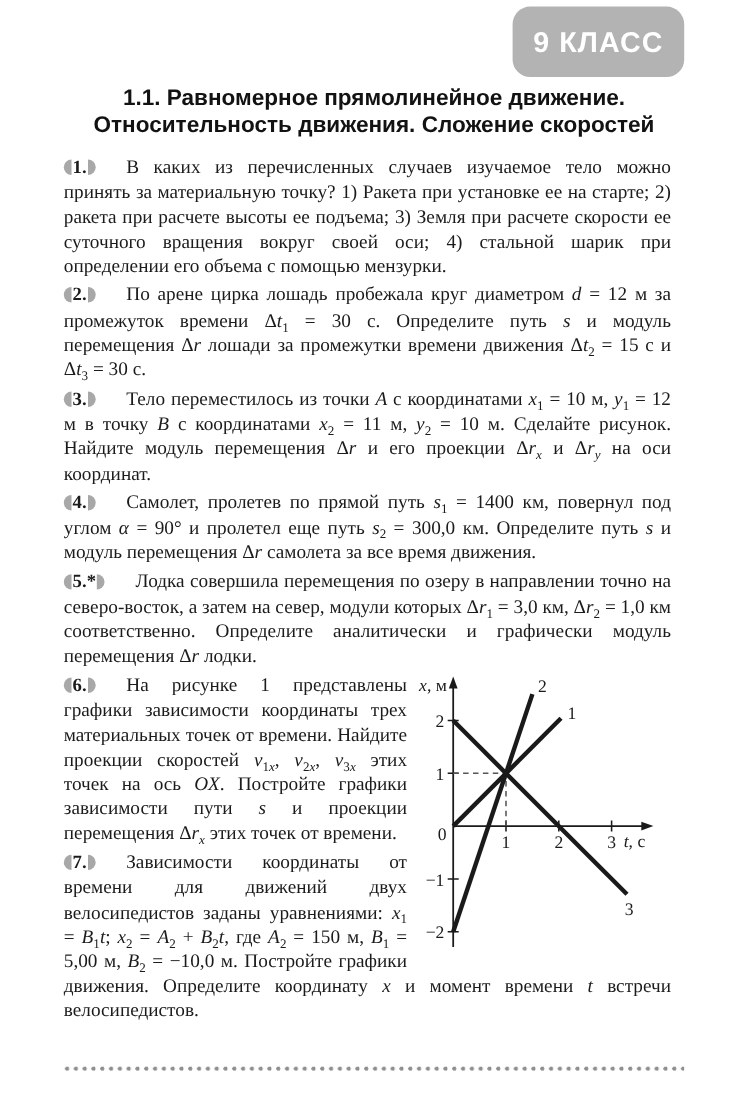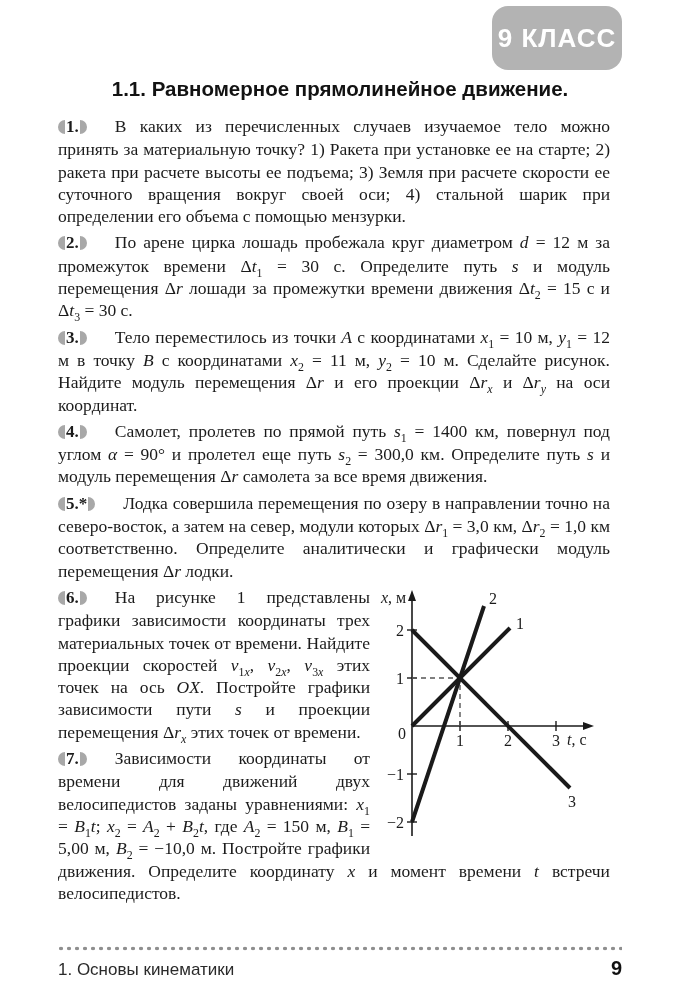--- a/index.html
+++ b/index.html
@@ -1,18 +1,18 @@
 <!DOCTYPE html>
 <html lang="ru"><head>
 <meta charset="utf-8">
 <style>
   html,body{margin:0;padding:0;background:#fff;}
   .page{position:relative;width:680px;height:1000px;background:#ffffff;overflow:hidden;
         font-family:"Liberation Serif", serif;color:#1b1b1b;}
-  .badge{position:absolute;top:6px;right:58px;width:130px;height:64px;background:#b3b3b3;
+  .badge{position:absolute;top:6px;right:58px;width:156px;height:64px;background:#b3b3b3;
          border-radius:16px;display:flex;align-items:center;justify-content:center;
          color:#ffffff;font-family:"Liberation Sans", sans-serif;font-weight:bold;
          font-size:26px;letter-spacing:1px;}
   .content{padding:76px 58px 0 58px;}
   .title{ text-align:center;font-family:"Liberation Sans", sans-serif;font-weight:bold;
           font-size:20.5px;line-height:25px;color:#121212;margin-bottom:14px;}
   .problem{ text-align:justify;font-size:17.5px;line-height:22.3px;margin:0 12px 4px 0;}
   .marker{white-space:nowrap;}
   .half{display:inline-block;width:7px;height:14px;background:#a8a8a8;vertical-align:-2px;}
   .half.l{border-radius:8px 0 0 8px;margin-right:1px;}
@@ -39,20 +39,21 @@
 <div class="page">
 
   <div class="badge">
     <span>9 КЛАСС</span>
   </div>
 
   <div class="content">
 
     <div class="title">
       <div>1.1. Равномерное прямолинейное движение.</div>
+      <div>Относительность движения. Сложение скоростей</div>
     </div>
 
     <p class="problem">
       <span class="marker"><span class="half l"></span><span class="num">1.</span><span class="half r"></span></span><span class="tab"></span><span><span>В каких из перечисленных случаев изучаемое тело можно принять за материальную точку? 1) Ракета при установке ее на старте; 2) ракета при расчете высоты ее подъема; 3) Земля при расчете скорости ее суточного вращения вокруг своей оси; 4) стальной шарик при определении его объема с помощью мензурки.</span></span>
     </p>
 
     <p class="problem">
       <span class="marker"><span class="half l"></span><span class="num">2.</span><span class="half r"></span></span><span class="tab"></span><span><span>По арене цирка лошадь пробежала круг диаметром </span><span style="font-style: italic;">d</span><span> = 12 м за промежуток времени Δ</span><span style="font-style: italic;">t</span><sub>1</sub><span> = 30 с. Определите путь </span><span style="font-style: italic;">s</span><span> и модуль перемещения Δ</span><span style="font-style: italic;">r</span><span> лошади за промежутки времени движения Δ</span><span style="font-style: italic;">t</span><sub>2</sub><span> = 15 с и Δ</span><span style="font-style: italic;">t</span><sub>3</sub><span> = 30 с.</span></span>
     </p>
 
@@ -122,19 +123,15 @@
     </p>
 
     <p class="problem">
       <span class="marker"><span class="half l"></span><span class="num">7.</span><span class="half r"></span></span><span class="tab"></span><span><span>Зависимости координаты от времени для движений двух велосипедистов заданы уравнениями: </span><span style="font-style: italic;">x</span><sub>1</sub><span> = </span><span style="font-style: italic;">B</span><sub>1</sub><span style="font-style: italic;">t</span><span>; </span><span style="font-style: italic;">x</span><sub>2</sub><span> = </span><span style="font-style: italic;">A</span><sub>2</sub><span> + </span><span style="font-style: italic;">B</span><sub>2</sub><span style="font-style: italic;">t</span><span>, где </span><span style="font-style: italic;">A</span><sub>2</sub><span> = 150 м, </span><span style="font-style: italic;">B</span><sub>1</sub><span> = 5,00 м, </span><span style="font-style: italic;">B</span><sub>2</sub><span> = −10,0 м. Постройте графики движения. Определите координату </span><span style="font-style: italic;">x</span><span> и момент времени </span><span style="font-style: italic;">t</span><span> встречи велосипедистов.</span></span>
     </p>
 
   </div>
 
   <div class="footer">
     <div class="dots"></div>
-    <div class="footrow">
-      <span class="sectname">1. Основы кинематики</span>
-      <span class="pagenum">9</span>
-    </div>
   </div>
 
 </div>
 
 </body></html>

